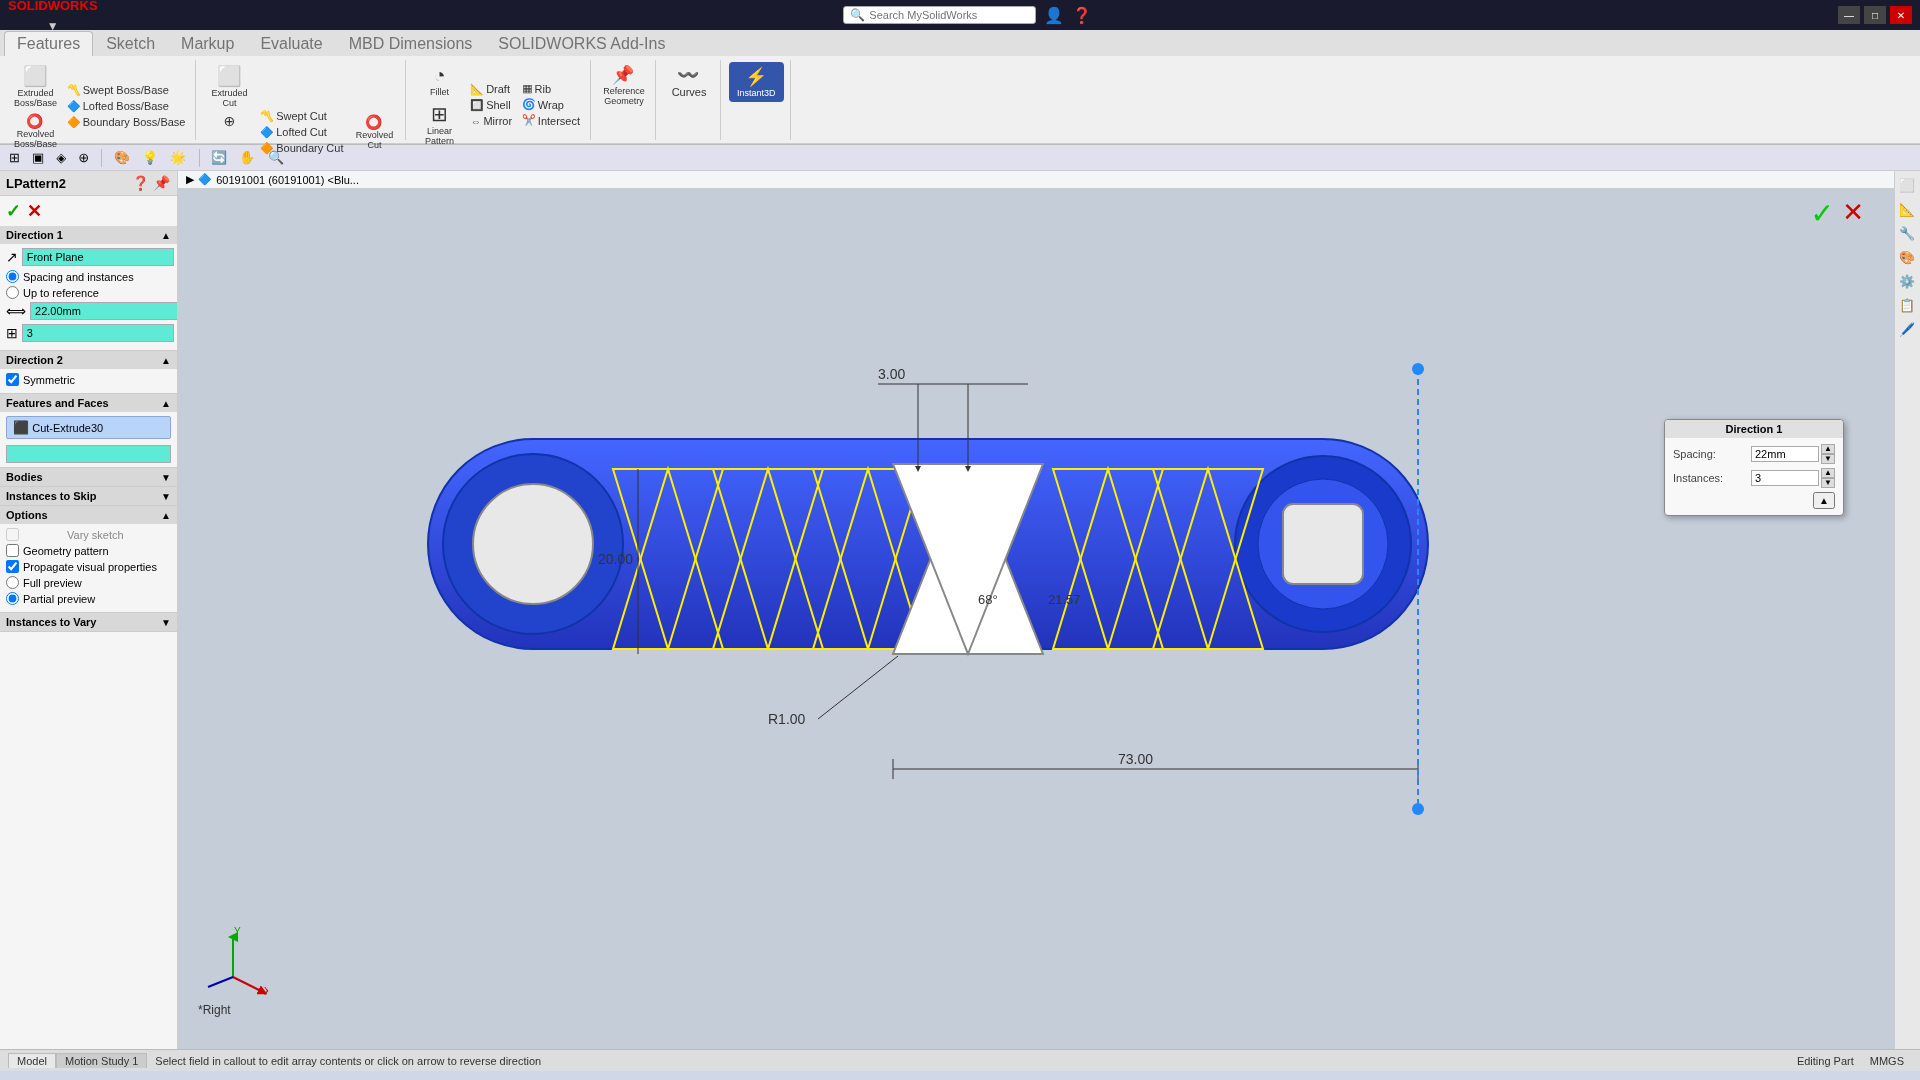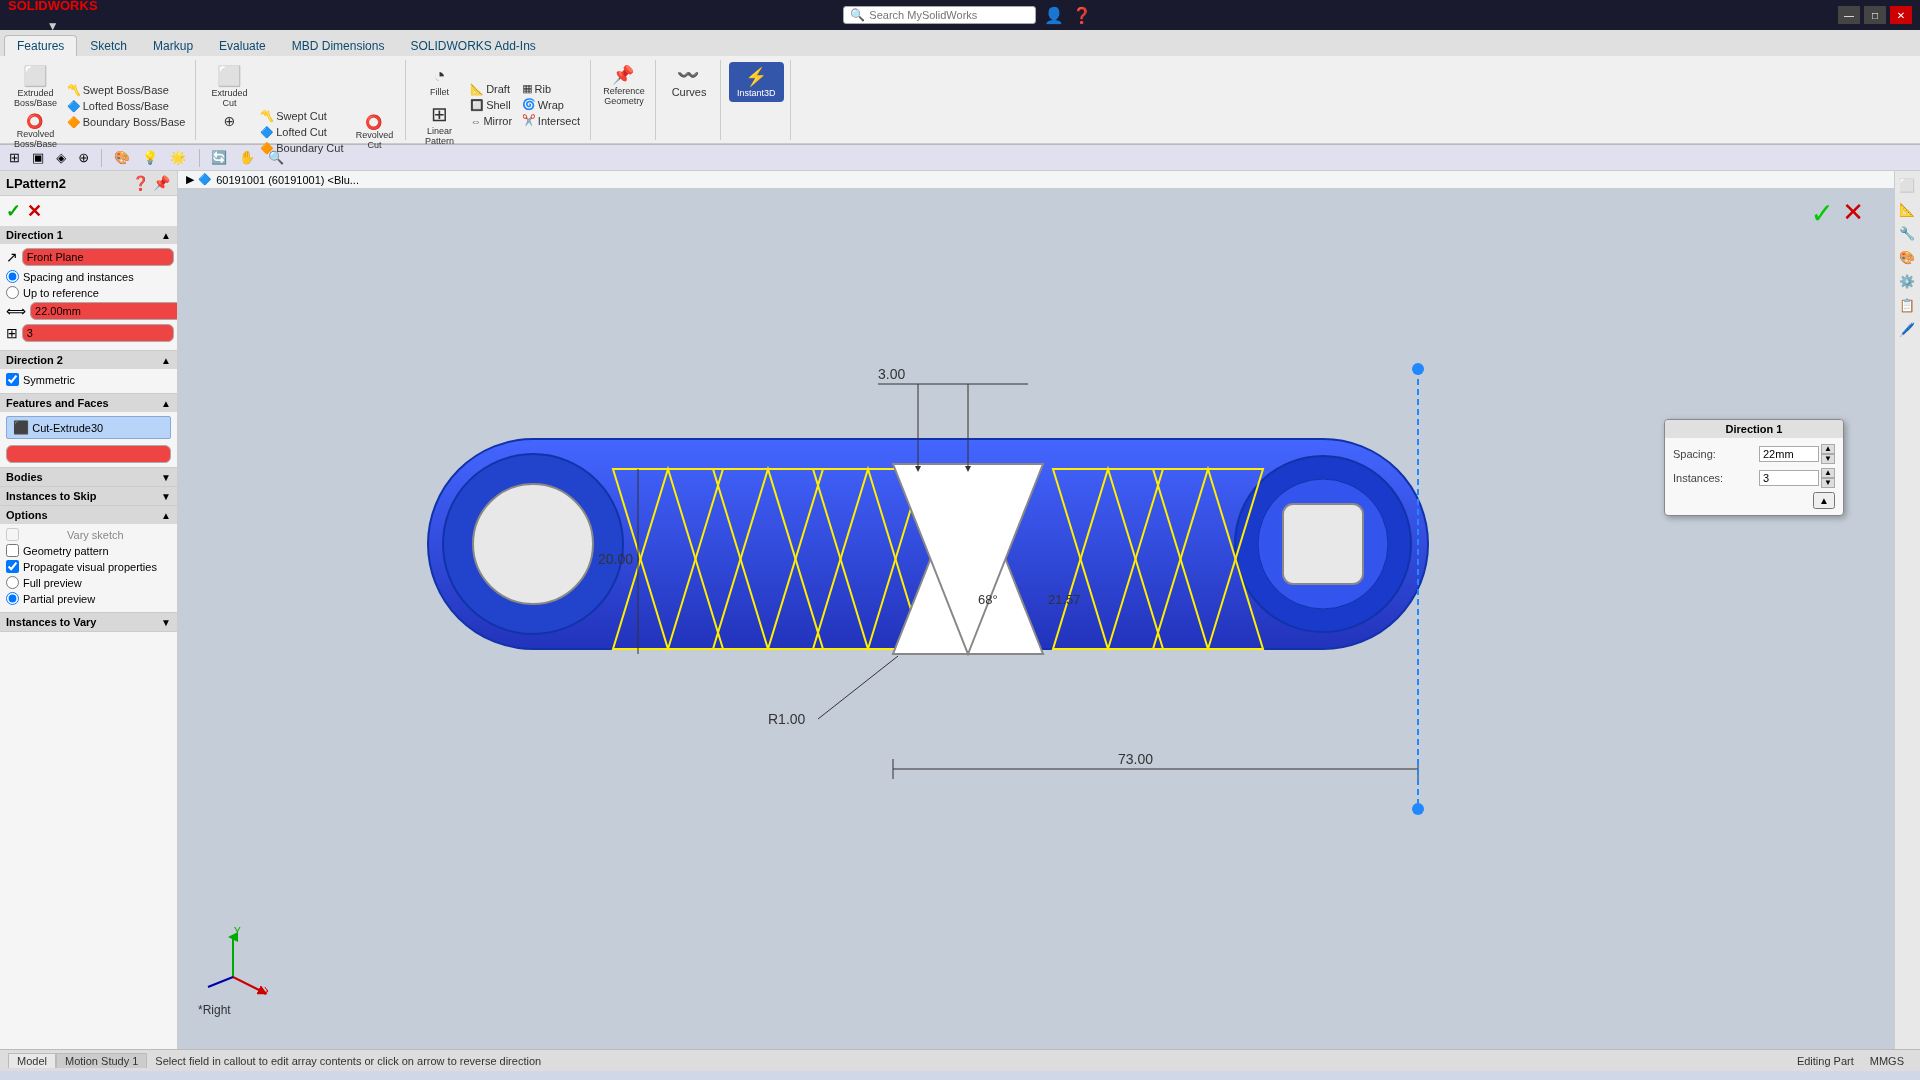--- a/index.html
+++ b/index.html
@@ -13,21 +13,21 @@
     }
     #titlebar .logo { display: flex; align-items: center; gap: 6px; flex-direction: column; }
     #titlebar .logo-sw { color: #e00; font-weight: bold; font-size: 13px; }
     #titlebar .title { color: #ccc; font-size: 12px; flex: 1; text-align: center; }
     #titlebar .win-controls { display: flex; gap: 4px; }
     #titlebar .win-btn { width: 22px; height: 18px; background: #444; border: none; color: #fff; font-size: 10px; cursor: pointer; display: flex; align-items: center; justify-content: center; }
 
     
     #ribbon { background: #f0f0f0; border-bottom: 1px solid #bbb; }
     #ribbon-tabs { display: flex; background: #e0e0e0; height: 26px; align-items: flex-end; padding-left: 4px; }
-    #ribbon-tabs .tab { padding: 3px 12px; font-size: 12px; cursor: pointer; border-top-left-radius: 4px; border-top-right-radius: 4px; background: #e0e0e0; color: #0c4a6e; border: 1px solid transparent; border-bottom: none; }
+    #ribbon-tabs .tab { padding: 3px 12px; font-size: 16px; cursor: pointer; border-top-left-radius: 4px; border-top-right-radius: 4px; background: #e0e0e0; color: #737373; border: 1px solid transparent; border-bottom: none; }
     #ribbon-tabs .tab.active { background: #f0f0f0; border-color: #bbb; border-bottom-color: #f0f0f0; }
     #ribbon-content { display: flex; align-items: center; padding: 2px 4px; height: 88px; gap: 2px; border-bottom: 1px solid #ccc; }
     .ribbon-group { display: flex; flex-direction: column; align-items: center; height: 80px; border-right: 1px solid #ccc; padding: 2px 6px; min-width: 60px; }
     .ribbon-group .group-buttons { display: flex; gap: 2px; align-items: center; flex: 1; }
     .ribbon-btn { display: flex; flex-direction: column; align-items: center; padding: 2px 4px; cursor: pointer; border-radius: 3px; min-width: 50px; font-size: 10px; color: #333; }
     .ribbon-btn .icon { font-size: 20px; }
     .ribbon-btn-small { display: flex; align-items: center; gap: 2px; padding: 1px 4px; cursor: pointer; border-radius: 2px; font-size: 11px; color: #333; white-space: nowrap; }
     .ribbon-col { display: flex; flex-direction: column; gap: 1px; }
 
     
@@ -48,21 +48,21 @@
     .panel-ok-cancel { display: flex; gap: 6px; padding: 4px 6px; }
     .btn-ok { color: #0a0; font-size: 18px; cursor: pointer; font-weight: bold; }
     .btn-cancel { color: #c00; font-size: 18px; cursor: pointer; font-weight: bold; }
 
     .panel-section { border-bottom: 1px solid #ccc; }
     .panel-section-header { background: #d8d8d8; padding: 3px 6px; display: flex; align-items: center; justify-content: space-between; cursor: pointer; font-weight: bold; font-size: 11px; }
     .panel-section-header .chevron { font-size: 10px; }
     .panel-section-body { padding: 4px 6px; }
 
     .field-row { display: flex; align-items: center; gap: 4px; margin-bottom: 4px; }
-    .field-input { flex: 1; border: 1px solid #aaa; padding: 2px 4px; font-size: 11px; border-radius: 6px; background: #ef4444; }
+    .field-input { flex: 1; border: 1px solid #aaa; padding: 2px 4px; font-size: 11px; border-radius: 0; background: #5eead4; }
     .field-btn { width: 18px; height: 18px; background: #ddd; border: 1px solid #aaa; cursor: pointer; display: flex; align-items: center; justify-content: center; font-size: 10px; }
 
     .radio-row { display: flex; align-items: center; gap: 4px; margin-bottom: 3px; font-size: 11px; cursor: pointer; }
     .check-row { display: flex; align-items: flex-end; gap: 4px; margin-bottom: 3px; font-size: 11px; cursor: pointer; }
 
     .feature-box { background: #b8d4f8; border: 1px solid #88a8d8; border-radius: 2px; padding: 3px 6px; margin-bottom: 4px; font-size: 11px; }
 
     
     #viewport { flex: 1; position: relative; background: #c5cdd8; overflow: hidden; }
     #breadcrumb { background: rgba(255,255,255,0.8); padding: 2px 8px; font-size: 11px; display: flex; align-items: center; gap: 4px; border-bottom: 1px solid #ccc; }
@@ -74,21 +74,21 @@
     #direction-callout {
       position: absolute; top: 230px; right: 50px;
       background: #f8f8f8; border: 1px solid #888;
       border-radius: 4px; padding: 6px 8px;
       font-size: 11px; width: 180px;
       box-shadow: 2px 2px 6px rgba(0,0,0,0.3);
     }
     #direction-callout .callout-title { font-weight: bold; margin-bottom: 4px; text-align: center; background: #e0e0e0; margin: -6px -8px 6px -8px; padding: 3px; border-radius: 4px 4px 0 0; }
     .callout-row { display: flex; align-items: center; justify-content: space-between; margin-bottom: 4px; }
     .callout-label { font-size: 11px; color: #444; }
-    .callout-input { width: 60px; border: 1px solid #aaa; padding: 1px 3px; font-size: 11px; }
+    .callout-input { width: 68px; border: 1px solid #aaa; padding: 1px 3px; font-size: 11px; }
     .callout-stepper { display: flex; flex-direction: column; }
     .callout-stepper button { width: 14px; height: 10px; font-size: 8px; line-height: 1; border: 1px solid #aaa; background: #ddd; cursor: pointer; padding: 0; }
 
     
     #right-toolbar { width: 26px; background: #e8e8e8; border-left: 1px solid #ccc; display: flex; flex-direction: column; align-items: center; padding: 4px 0; gap: 4px; }
     .rt-btn { width: 20px; height: 20px; display: flex; align-items: center; justify-content: center; cursor: pointer; font-size: 13px; border-radius: 2px; }
 
     
     #statusbar { height: 22px; background: #ddd; border-top: 1px solid #bbb; display: flex; align-items: center; padding: 0 8px; font-size: 11px; color: #333; justify-content: space-between; }
     #statusbar .status-tabs { display: flex; gap: 0; }

